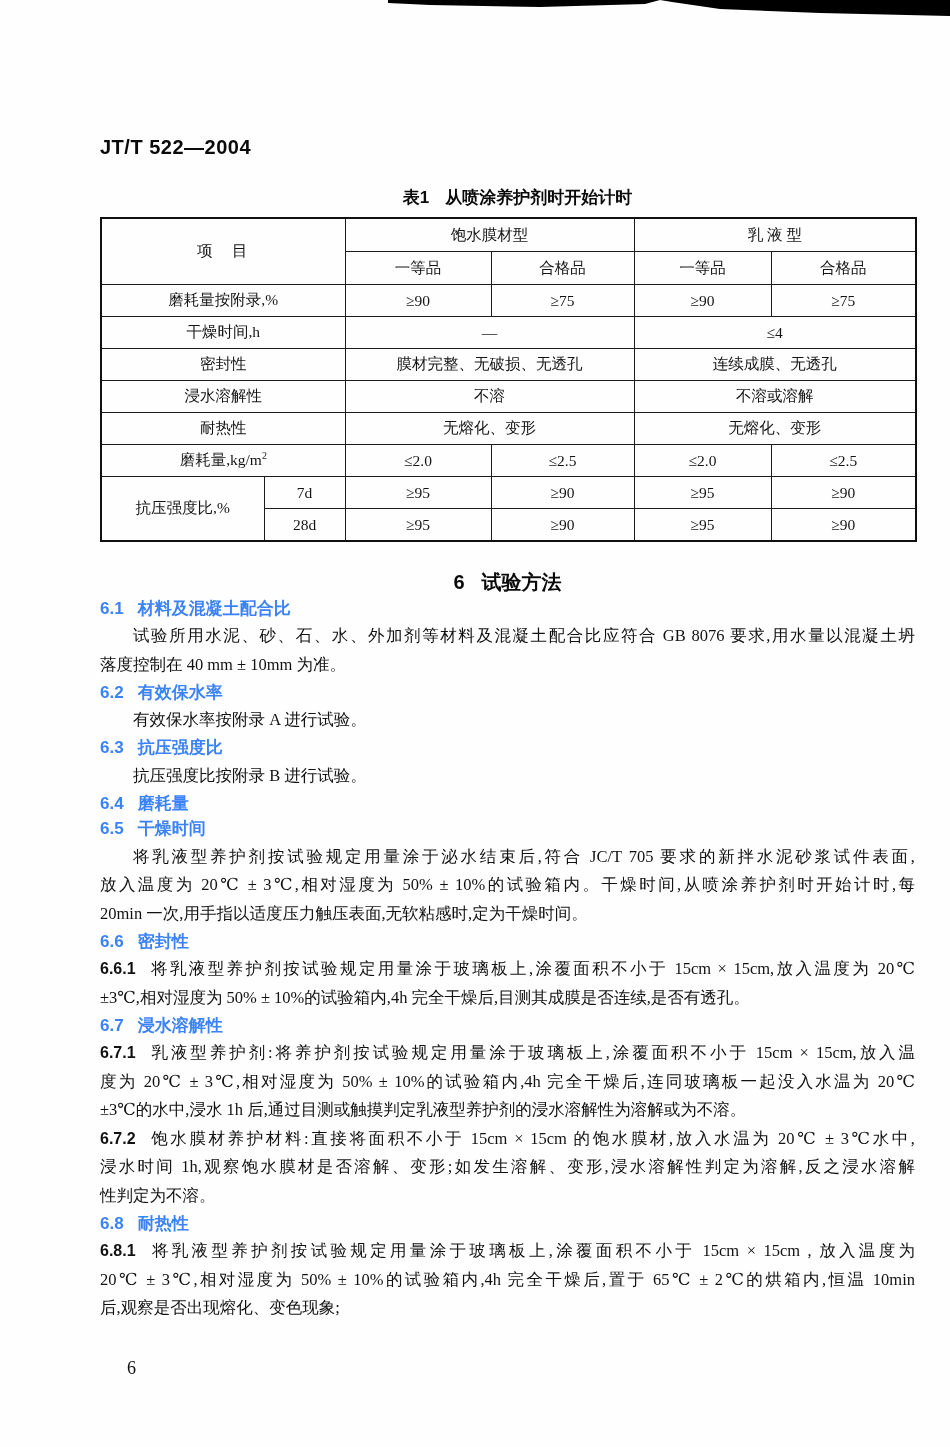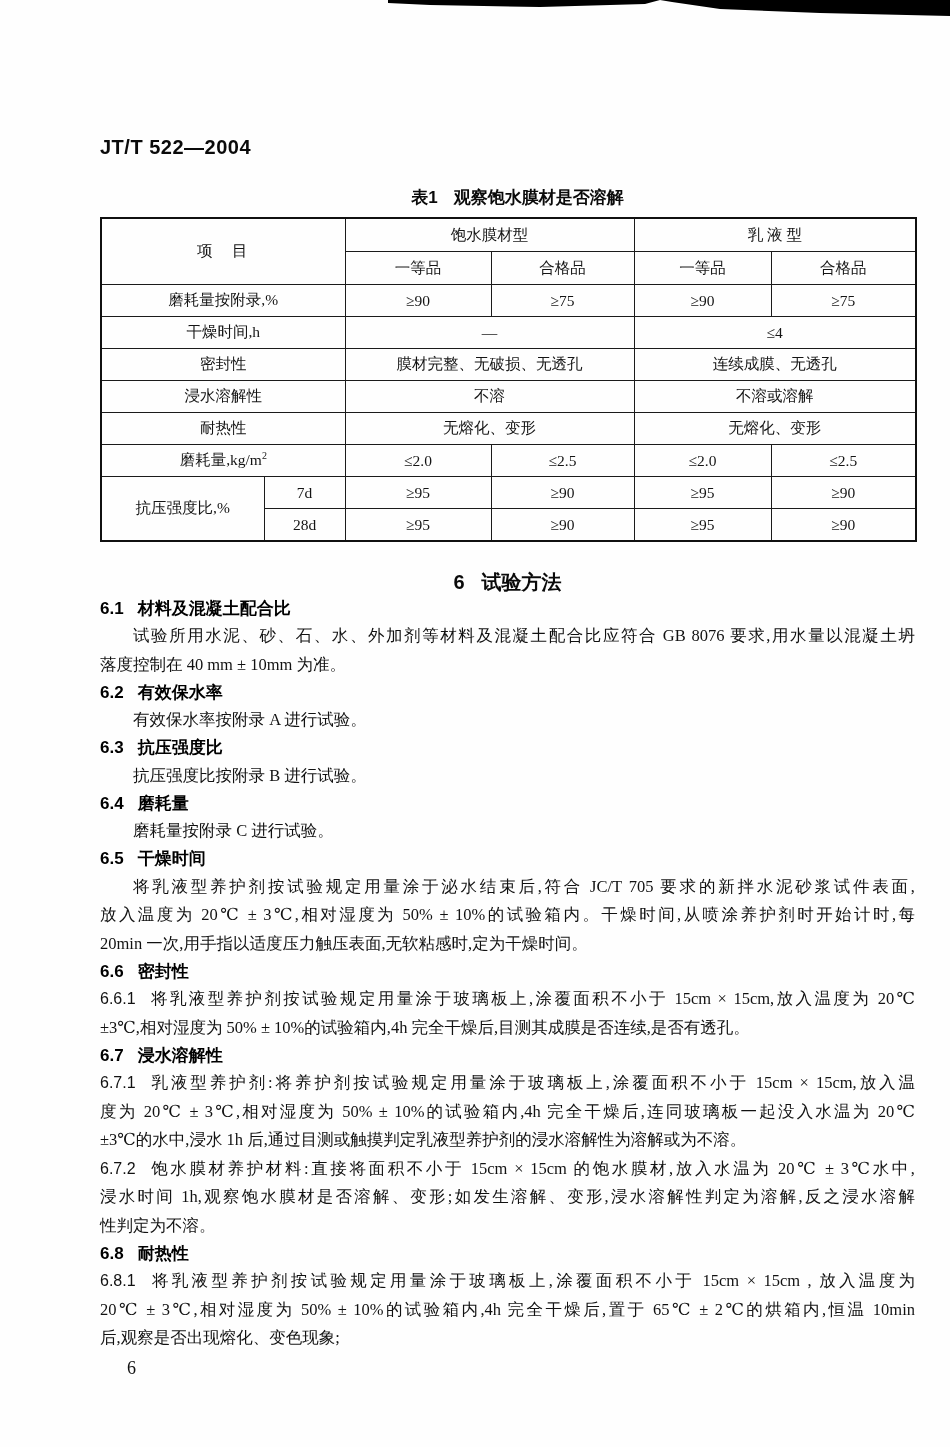--- a/index.html
+++ b/index.html
@@ -48,35 +48,35 @@
     margin-top:27px;margin-bottom:0;
     font-family:"Liberation Sans","DejaVu Sans",sans-serif;
     font-weight:bold;font-size:20px;color:#0a0a0a;
     line-height:26px;
     text-align:center;
   }
   .h1 .h-num{margin-right:17px;}
   .h2{
     margin-top:1.5px;margin-bottom:1.5px;
     font-family:"Liberation Sans","DejaVu Sans",sans-serif;
-    font-weight:bold;font-size:17px;color:#000000;
+    font-weight:bold;font-size:17px;color:#3b82f6;
     line-height:24px;
   }
   .h2 .h-num{margin-right:14px;}
   .h1:first-of-type{margin-top:27px;}
   .ln{
     line-height:28.5px;font-size:16.5px;
     text-align:justify;text-align-last:justify;
     white-space:normal;
   }
   .ln-end{text-align-last:left;}
   .ind{text-indent:33px;}
   .cl-num{
     font-family:"Liberation Sans","DejaVu Sans",sans-serif;
-    font-weight:normal;font-size:16px;
+    font-weight:bold;font-size:16px;
     margin-right:13px;
   }
   .page-num{
     position:absolute;left:127px;top:1358px;
     font-size:18px;color:#111;
     font-family:"Liberation Serif","DejaVu Serif",serif;
   }
 </style>
 </head>
 <body>
@@ -85,21 +85,21 @@
 
   <svg class="artifact" width="950" height="18" aria-hidden="true">
     <polygon points="388,0 950,0 950,16 820,13 720,9 672,2 660,0 645,4 540,7 430,5 388,3" fill="#000"></polygon>
   </svg>
 
   <div class="content">
 
     <div class="std-no">JT/T 522—2004</div>
 
     <div class="tbl-title">
-      <span class="t-label">表1</span><span>观察饱水膜材是否溶解</span>
+      <span class="t-label">表1</span><span>从喷涂养护剂时开始计时</span>
     </div>
 
     <table class="perf">
       <colgroup>
         <col style="width:163px">
           <col style="width:81px">
         <col style="width:146px">
           <col style="width:143px">
         <col style="width:137px">
           <col style="width:145px">
@@ -184,21 +184,20 @@
     <div class="ln ln-end ind">有效保水率按附录 A 进行试验。</div>
 
     <div class="h2">
       <span class="h-num">6.3</span><span>抗压强度比</span>
     </div>
     <div class="ln ln-end ind">抗压强度比按附录 B 进行试验。</div>
 
     <div class="h2">
       <span class="h-num">6.4</span><span>磨耗量</span>
     </div>
-    <div class="ln ln-end ind">磨耗量按附录 C 进行试验。</div>
 
     <div class="h2">
       <span class="h-num">6.5</span><span>干燥时间</span>
     </div>
     <div class="ln ind">将乳液型养护剂按试验规定用量涂于泌水结束后,符合 JC/T 705 要求的新拌水泥砂浆试件表面,</div>
     <div class="ln">放入温度为 20℃ ± 3℃,相对湿度为 50% ± 10%的试验箱内。干燥时间,从喷涂养护剂时开始计时,每</div>
     <div class="ln ln-end">20min 一次,用手指以适度压力触压表面,无软粘感时,定为干燥时间。</div>
 
     <div class="h2">
       <span class="h-num">6.6</span><span>密封性</span>

